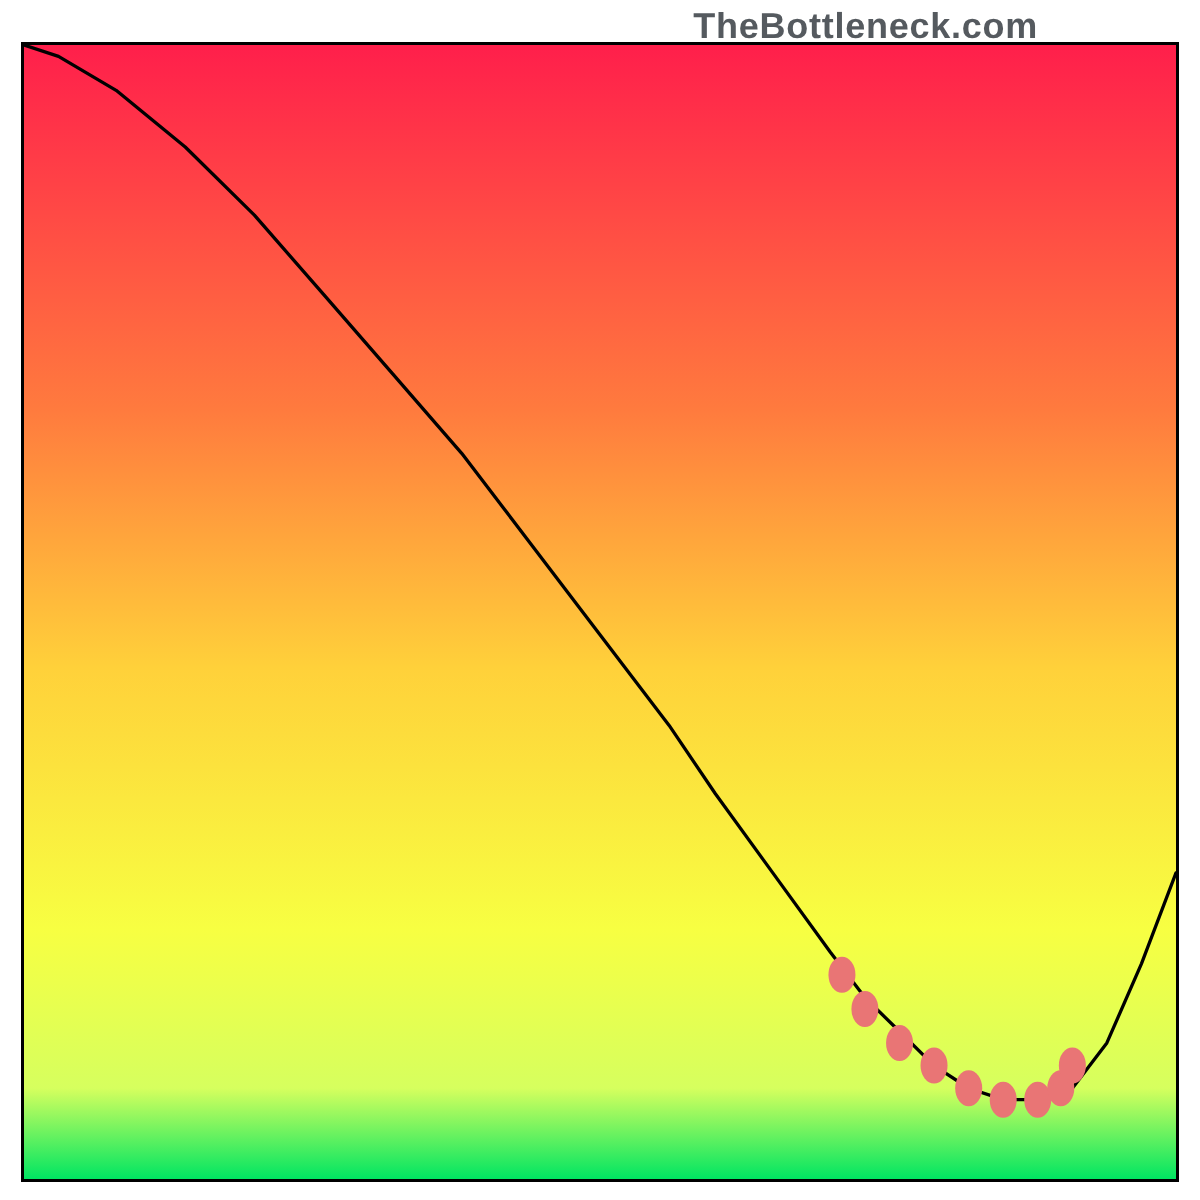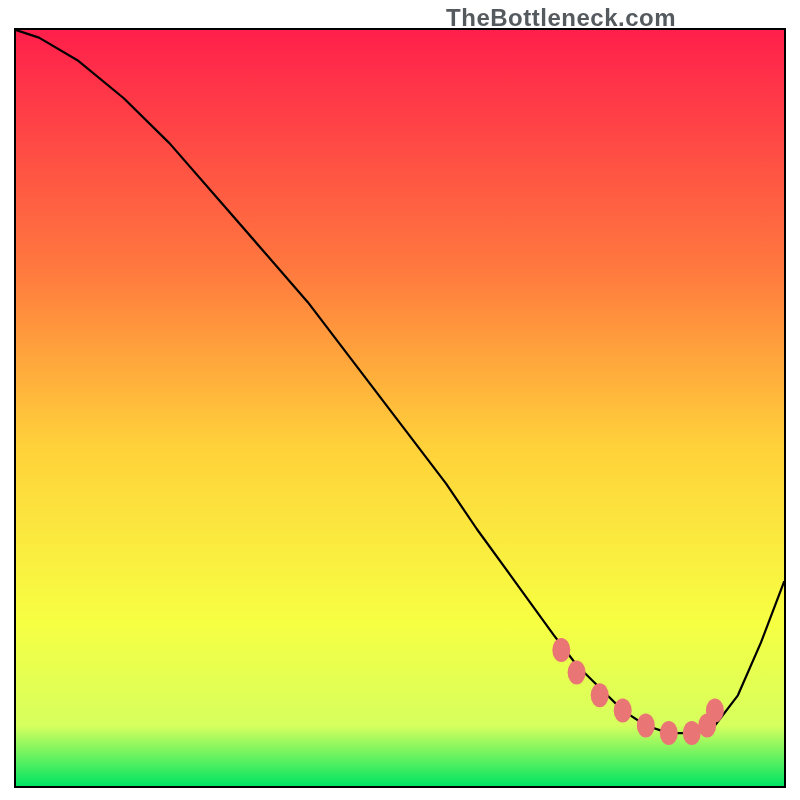--- a/index.html
+++ b/index.html
@@ -8,20 +8,21 @@
     width: 800px;
     height: 800px;
     overflow: hidden;
     background: #fff;
     font-family: Arial, Helvetica, sans-serif;
   }
   .canvas {
     position: relative;
     width: 688px;
     height: 800px;
+    padding-left: 16px;
   }
   .watermark {
     position: absolute;
     top: 4px;
     right: 12px;
     font-size: 24px;
     font-weight: 600;
     color: #555a5f;
     letter-spacing: 0.5px;
     z-index: 3;

